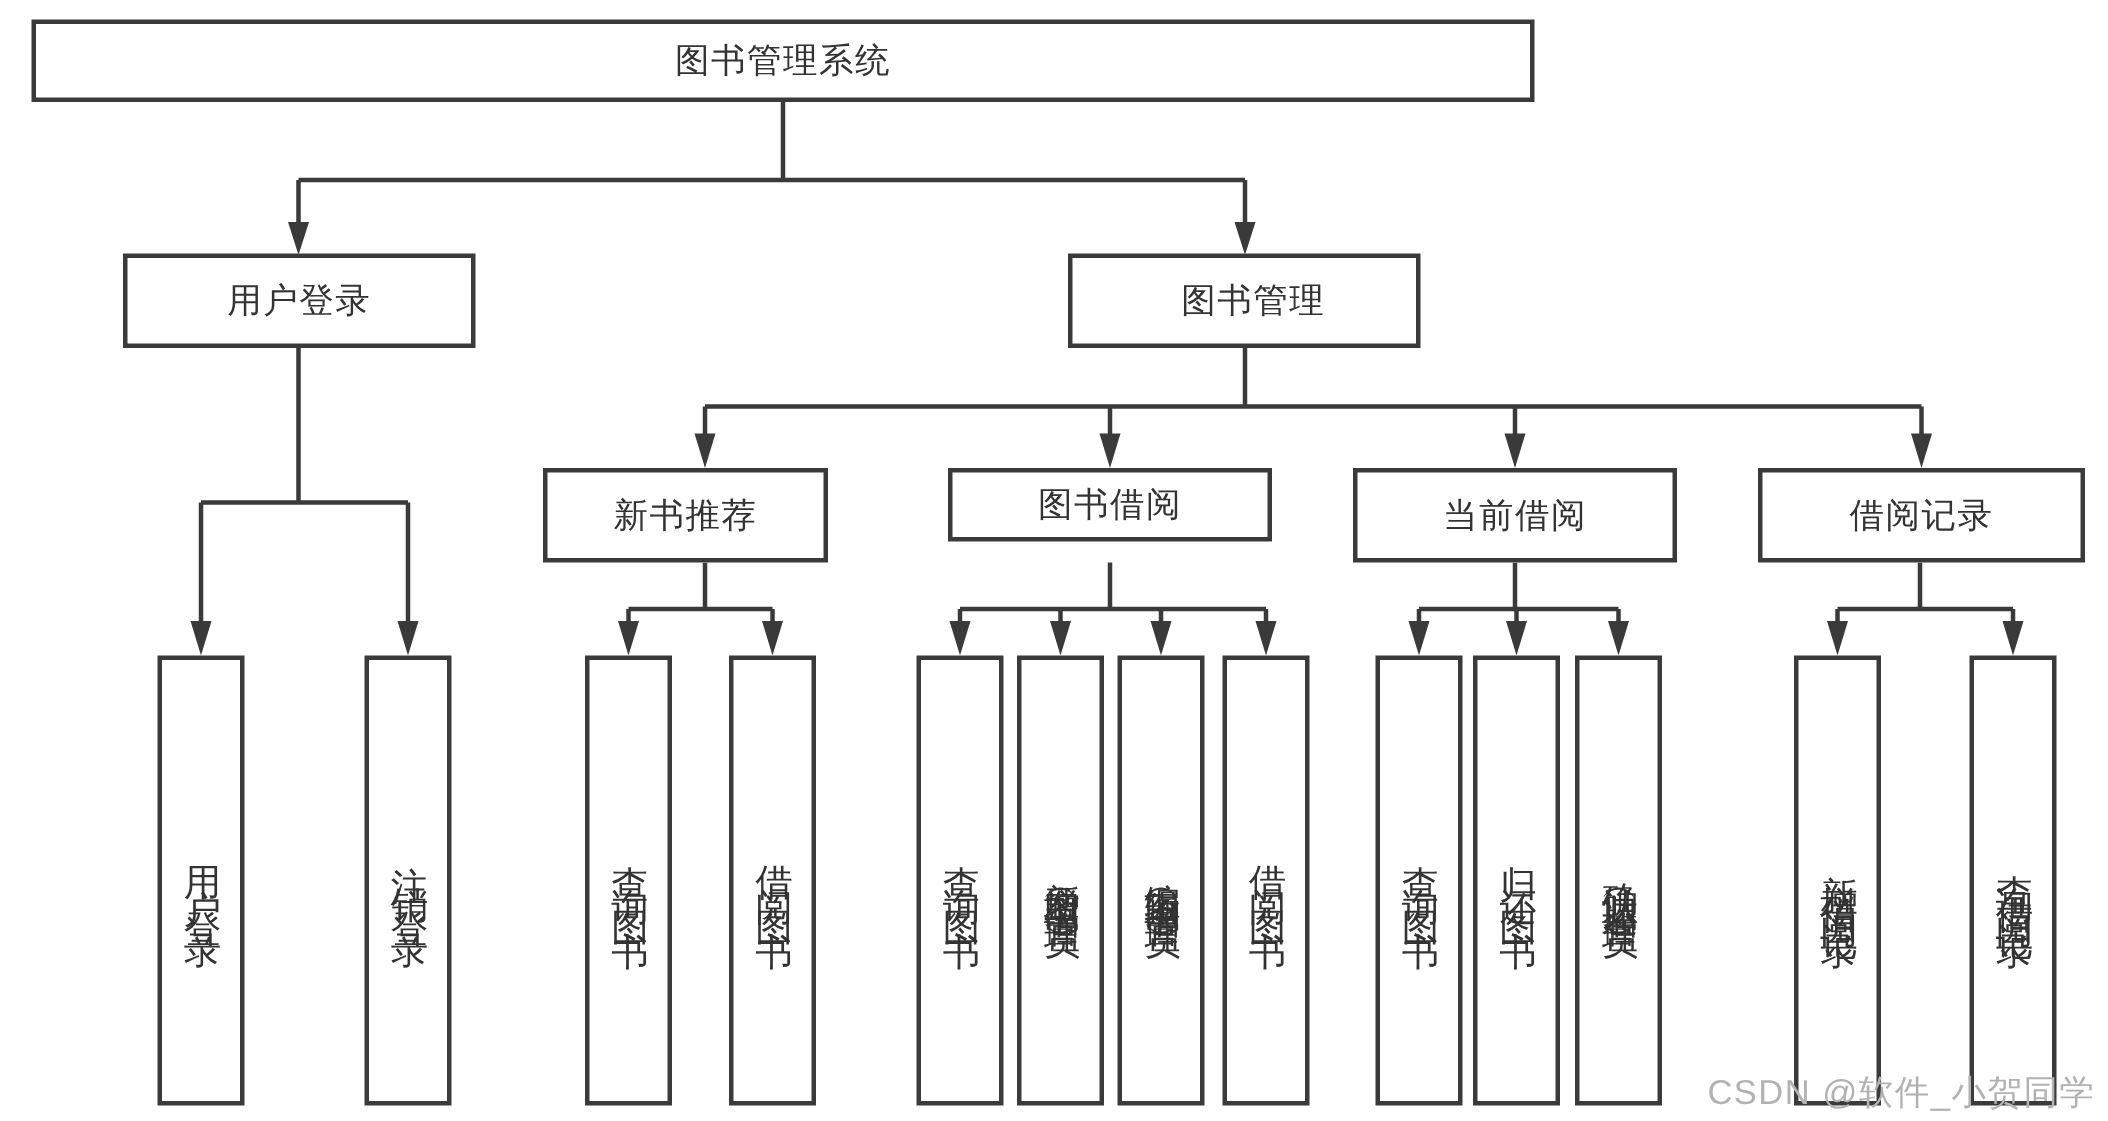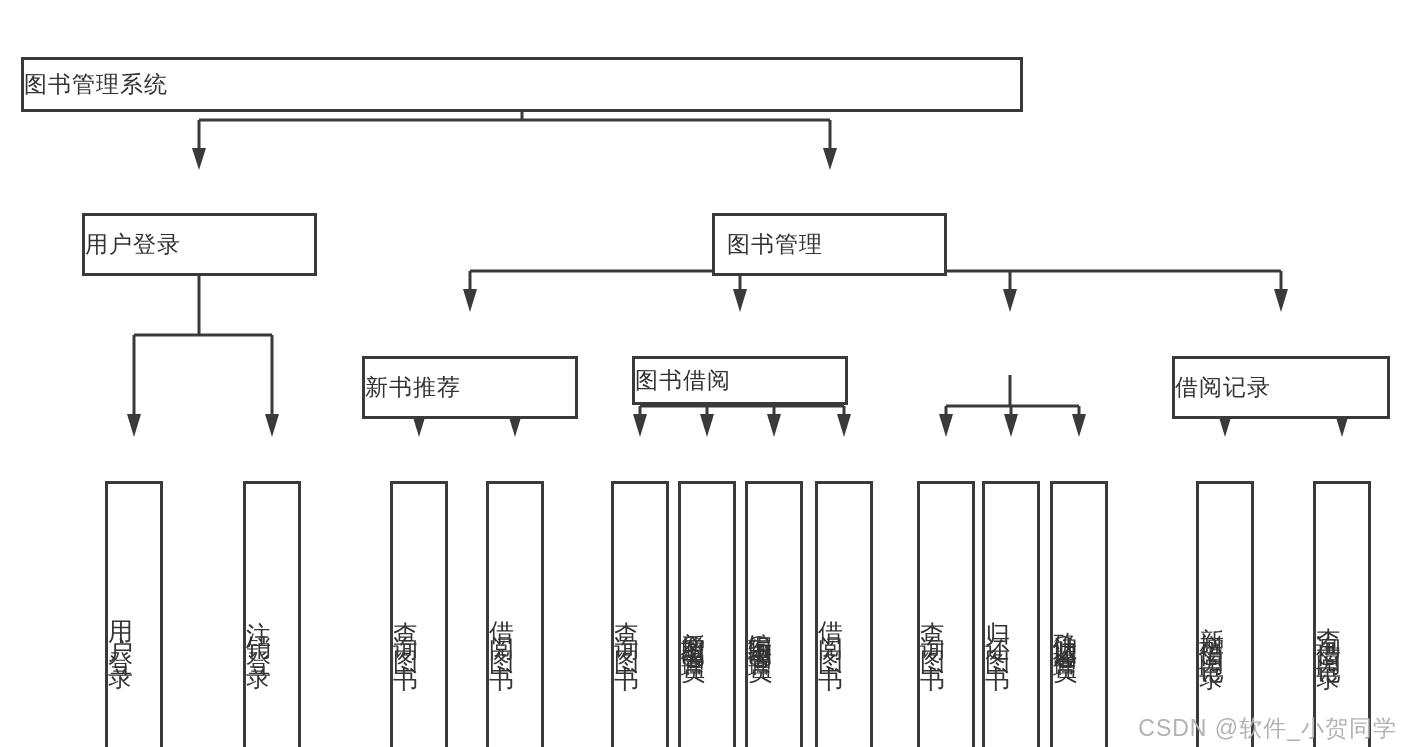--- a/index.html
+++ b/index.html
@@ -23,23 +23,22 @@
     z-index: 1;
   }
   .node {
     position: absolute;
     box-sizing: border-box;
     border: 3px solid #3a3a3a;
     background: #ffffff;
     color: #333333;
     display: flex;
     align-items: center;
-    justify-content: flex-start;
+    justify-content: center;
     z-index: 2;
-    margin-top: 44px;
   }
   .hlabel {
     font-size: 23px;
     letter-spacing: 1px;
     white-space: nowrap;
   }
   .vtext {
     writing-mode: vertical-rl;
     font-size: 25px;
     letter-spacing: 15px;
@@ -108,25 +107,28 @@
     <span class="hlabel">图书管理系统</span>
   </div>
 
   <div class="node" style="left:82px; top:169px; width:235px; height:63px;">
     <span class="hlabel">用户登录</span>
   </div>
   <div class="node" style="left:712px; top:169px; width:235px; height:63px;padding-left:12px;">
     <span class="hlabel">图书管理</span>
   </div>
 
-  <div class="node" style="left:362px; top:312px; width:216px; height:63px;">
+  <div class="node" style="left:362px; top:312px; width:190px; height:63px;">
     <span class="hlabel">新书推荐</span>
   </div>
   <div class="node" style="left:632px; top:312px; width:216px; height:49px;">
     <span class="hlabel">图书借阅</span>
+  </div>
+  <div class="node" style="left:902px; top:312px; width:216px; height:63px;">
+    <span class="hlabel">当前借阅</span>
   </div>
   <div class="node" style="left:1172px; top:312px; width:218px; height:63px;">
     <span class="hlabel">借阅记录</span>
   </div>
 
   <div class="node" style="left:105px; top:437px; width:58px; height:300px;">
     <span class="vtext">用户登录</span>
   </div>
   <div class="node" style="left:243px; top:437px; width:58px; height:300px;">
     <span class="vtext">注销登录</span>

